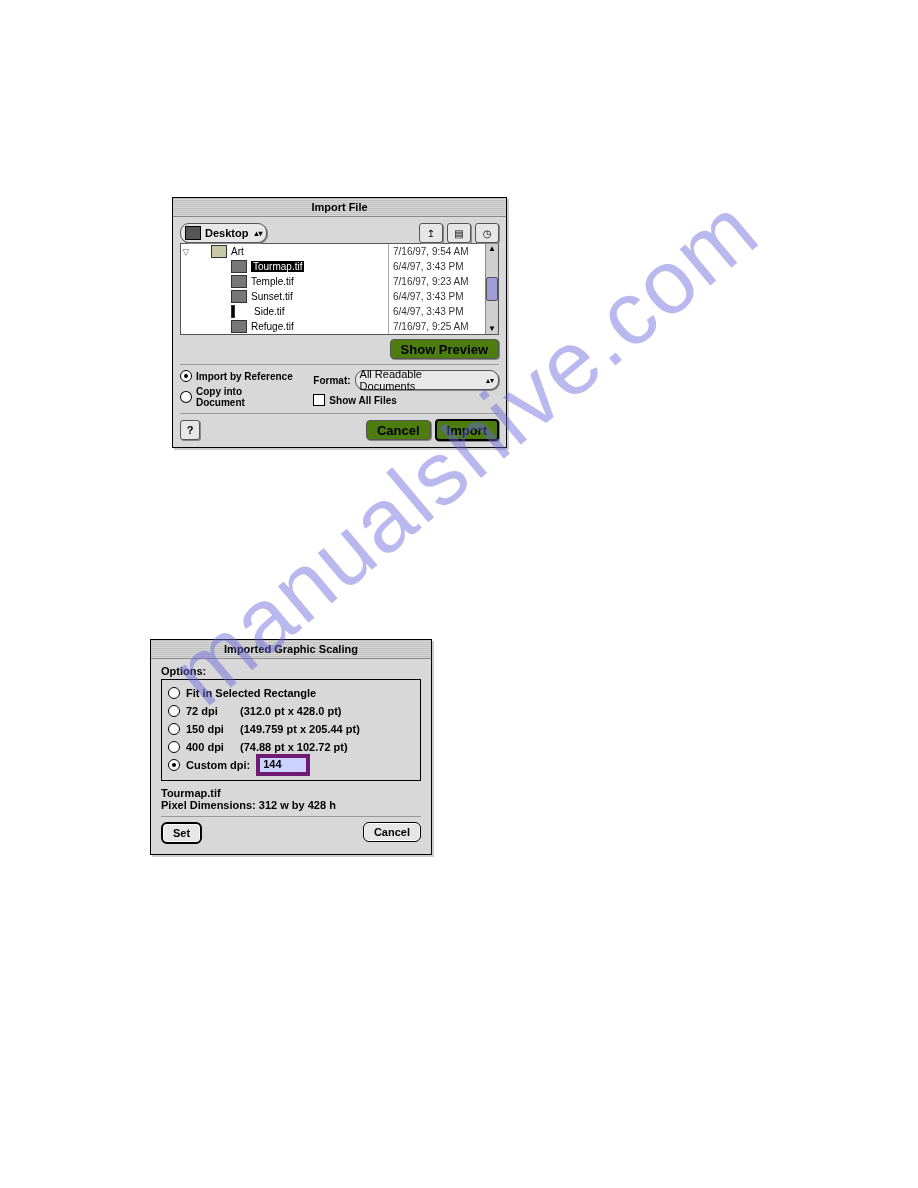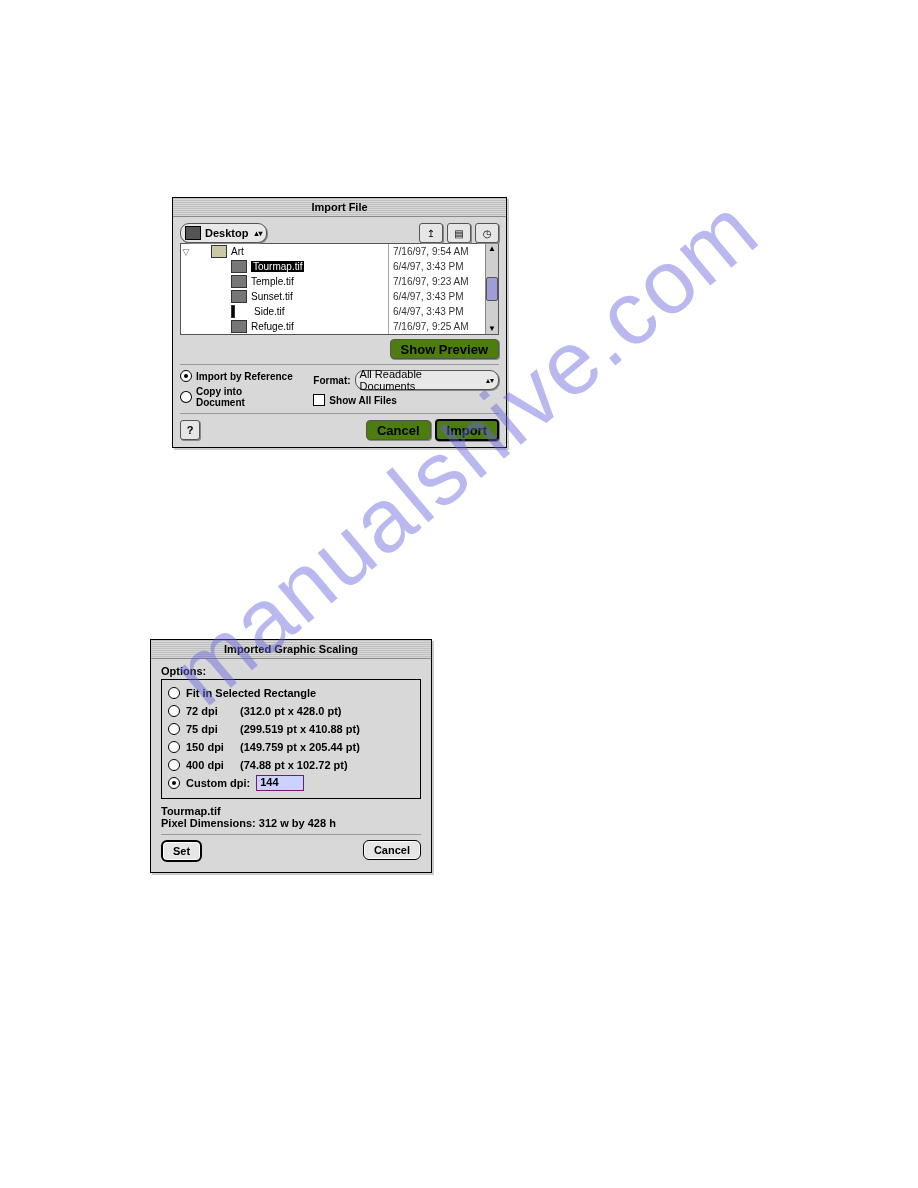--- a/index.html
+++ b/index.html
@@ -144,21 +144,21 @@
     width: 280px;
   }
   .dlg-scale .body { padding:6px 10px 10px 10px; font-size:11px; }
   .optbox {
     border:1px solid #000; padding:4px 6px 6px 6px;
     margin-top:2px;
   }
   .optrow { display:flex; align-items:center; gap:6px; height:18px; font-weight:bold; font-size:11px;}
   .optrow .dims { font-weight:bold; }
   .custom-input {
-    width:40px; height:14px; border:1px solid #701a75;
+    width:40px; height:14px; border:4px solid #701a75;
     background:#cbd2ff; text-align:left; padding:0 3px;
     font-weight:bold; font-size:11px;
   }
   .scale-btn {
     display:inline-flex; align-items:center; justify-content:center;
     height:18px; padding:0 10px;
     border:2px solid #000; border-radius:6px;
     background:#e6e6e6; font-weight:bold; font-size:11px;
     box-shadow: inset 0 0 0 1px #fff;
   }
@@ -297,27 +297,20 @@
         <span class="radio">
             <span class="dot"></span>
           </span>
         <span style="width:48px">72 dpi</span>
         <span class="dims">(312.0 pt x 428.0 pt)</span>
       </div>
       <div class="optrow">
         <span class="radio">
             <span class="dot"></span>
           </span>
-        <span style="width:48px">75 dpi</span>
-        <span class="dims">(299.519 pt x 410.88 pt)</span>
-      </div>
-      <div class="optrow">
-        <span class="radio">
-            <span class="dot"></span>
-          </span>
         <span style="width:48px">150 dpi</span>
         <span class="dims">(149.759 pt x 205.44 pt)</span>
       </div>
       <div class="optrow">
         <span class="radio">
             <span class="dot"></span>
           </span>
         <span style="width:48px">400 dpi</span>
         <span class="dims">(74.88 pt x 102.72 pt)</span>
       </div>

